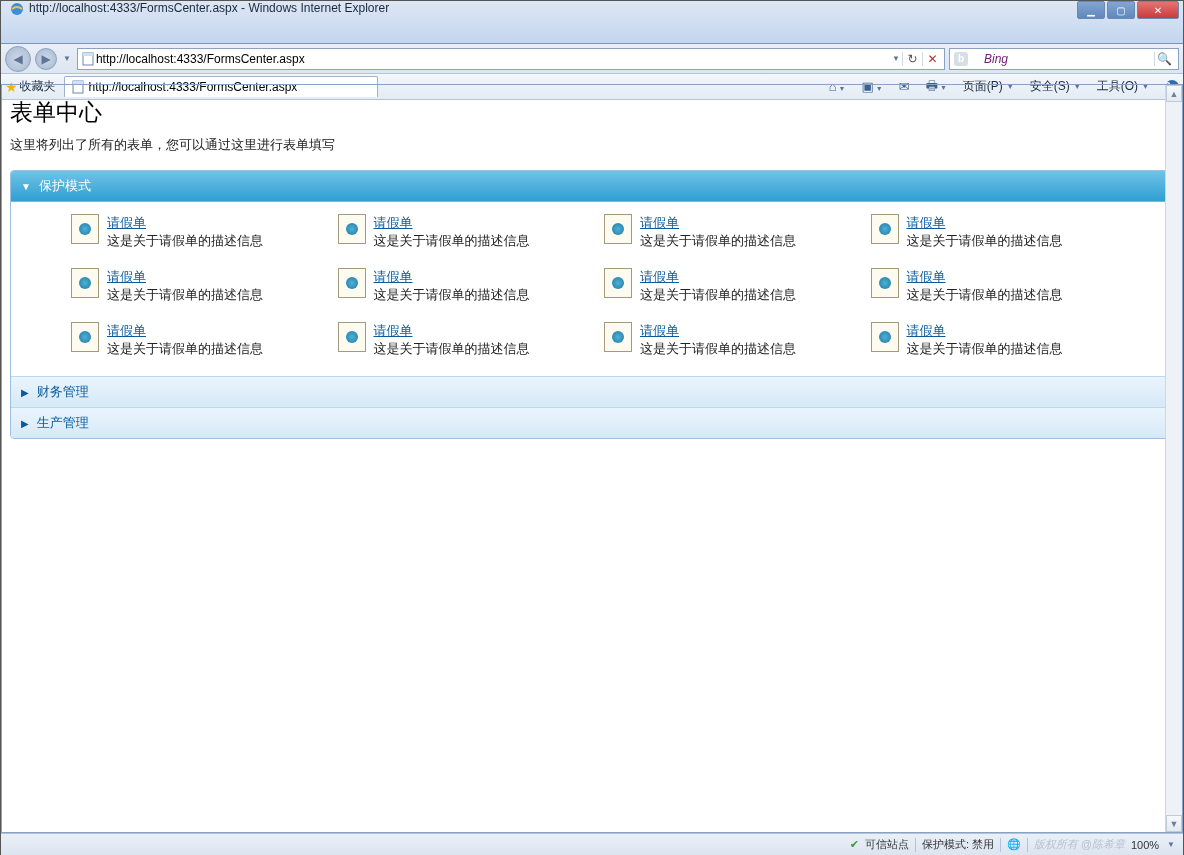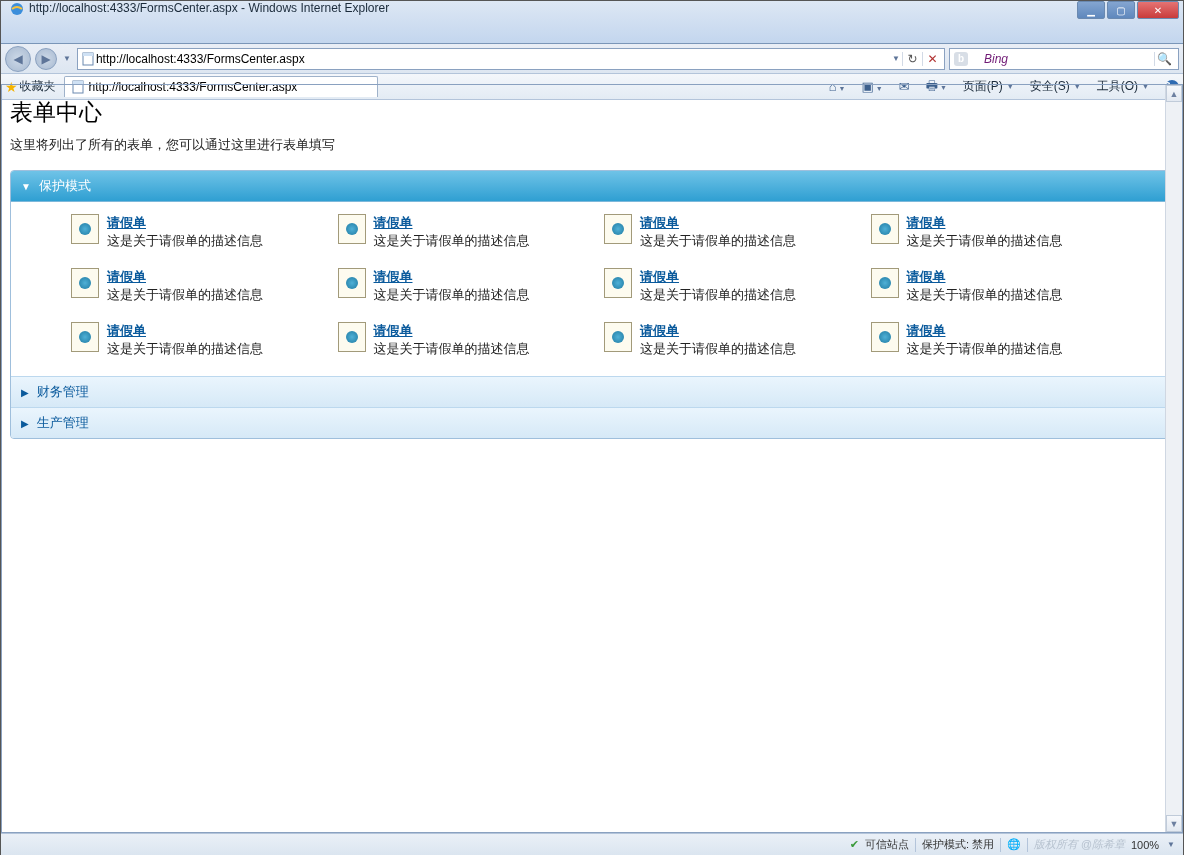--- a/index.html
+++ b/index.html
@@ -51,21 +51,21 @@
 .acc-header { padding: 6px 10px; display: flex; align-items: center; gap: 8px; cursor: pointer; font-size: 13px; }
 .acc-header.active { background: linear-gradient(#6fc3e7,#2f9fd2); color: #fff; border-bottom: 1px solid #7db8da; }
 .acc-header.collapsed { background: linear-gradient(#eaf5fd,#d6e9f7); color: #0a5a9c; border-top: 1px solid #bcd8ee; }
 .acc-caret { font-size: 10px; }
 
 .acc-body { padding: 12px 60px 18px; background: #fff; }
 .form-grid { display: grid; grid-template-columns: repeat(4, 1fr); gap: 18px 24px; }
 .form-item { display: flex; gap: 8px; }
 .form-icon { width: 28px; height: 30px; border: 1px solid #a29a7a; background: #fdfbef; display: flex; align-items: center; justify-content: center; flex-shrink: 0; }
 .form-icon::after { content: ""; width: 12px; height: 12px; border-radius: 50%; background: radial-gradient(#4fb0d6,#1f7ba3); }
-.form-link { color: #0a5a9c; text-decoration: underline; font-size: 13px; font-weight: bold; }
+.form-link { color: #0a5a9c; text-decoration: underline; font-size: 13px; }
 .form-desc { font-size: 13px; color: #222; }
 
 
 .vscroll { position:absolute; right:0; top:0; bottom:0; width:17px; background:#eef1f5; border-left:1px solid #cfd7e2; }
 .vscroll .arrow{height:17px;display:flex;align-items:center;justify-content:center;color:#6d80a0;font-size:9px;background:linear-gradient(#f6f8fb,#e3e9f1);border:1px solid #c0cbd9;}
 .vscroll .track{position:absolute;top:17px;bottom:17px;left:0;right:0;}
 
 
 .statusbar { position: absolute; bottom: 0; left: 1px; right: 1px; height: 22px; background: linear-gradient(#eaf0f7,#dbe5f0); border-top: 1px solid #b3c4da; display: flex; align-items: center; padding: 0 6px; font-size: 11px; color: #333; }
 .statusbar .right { margin-left: auto; display: flex; align-items: center; gap: 6px; }

